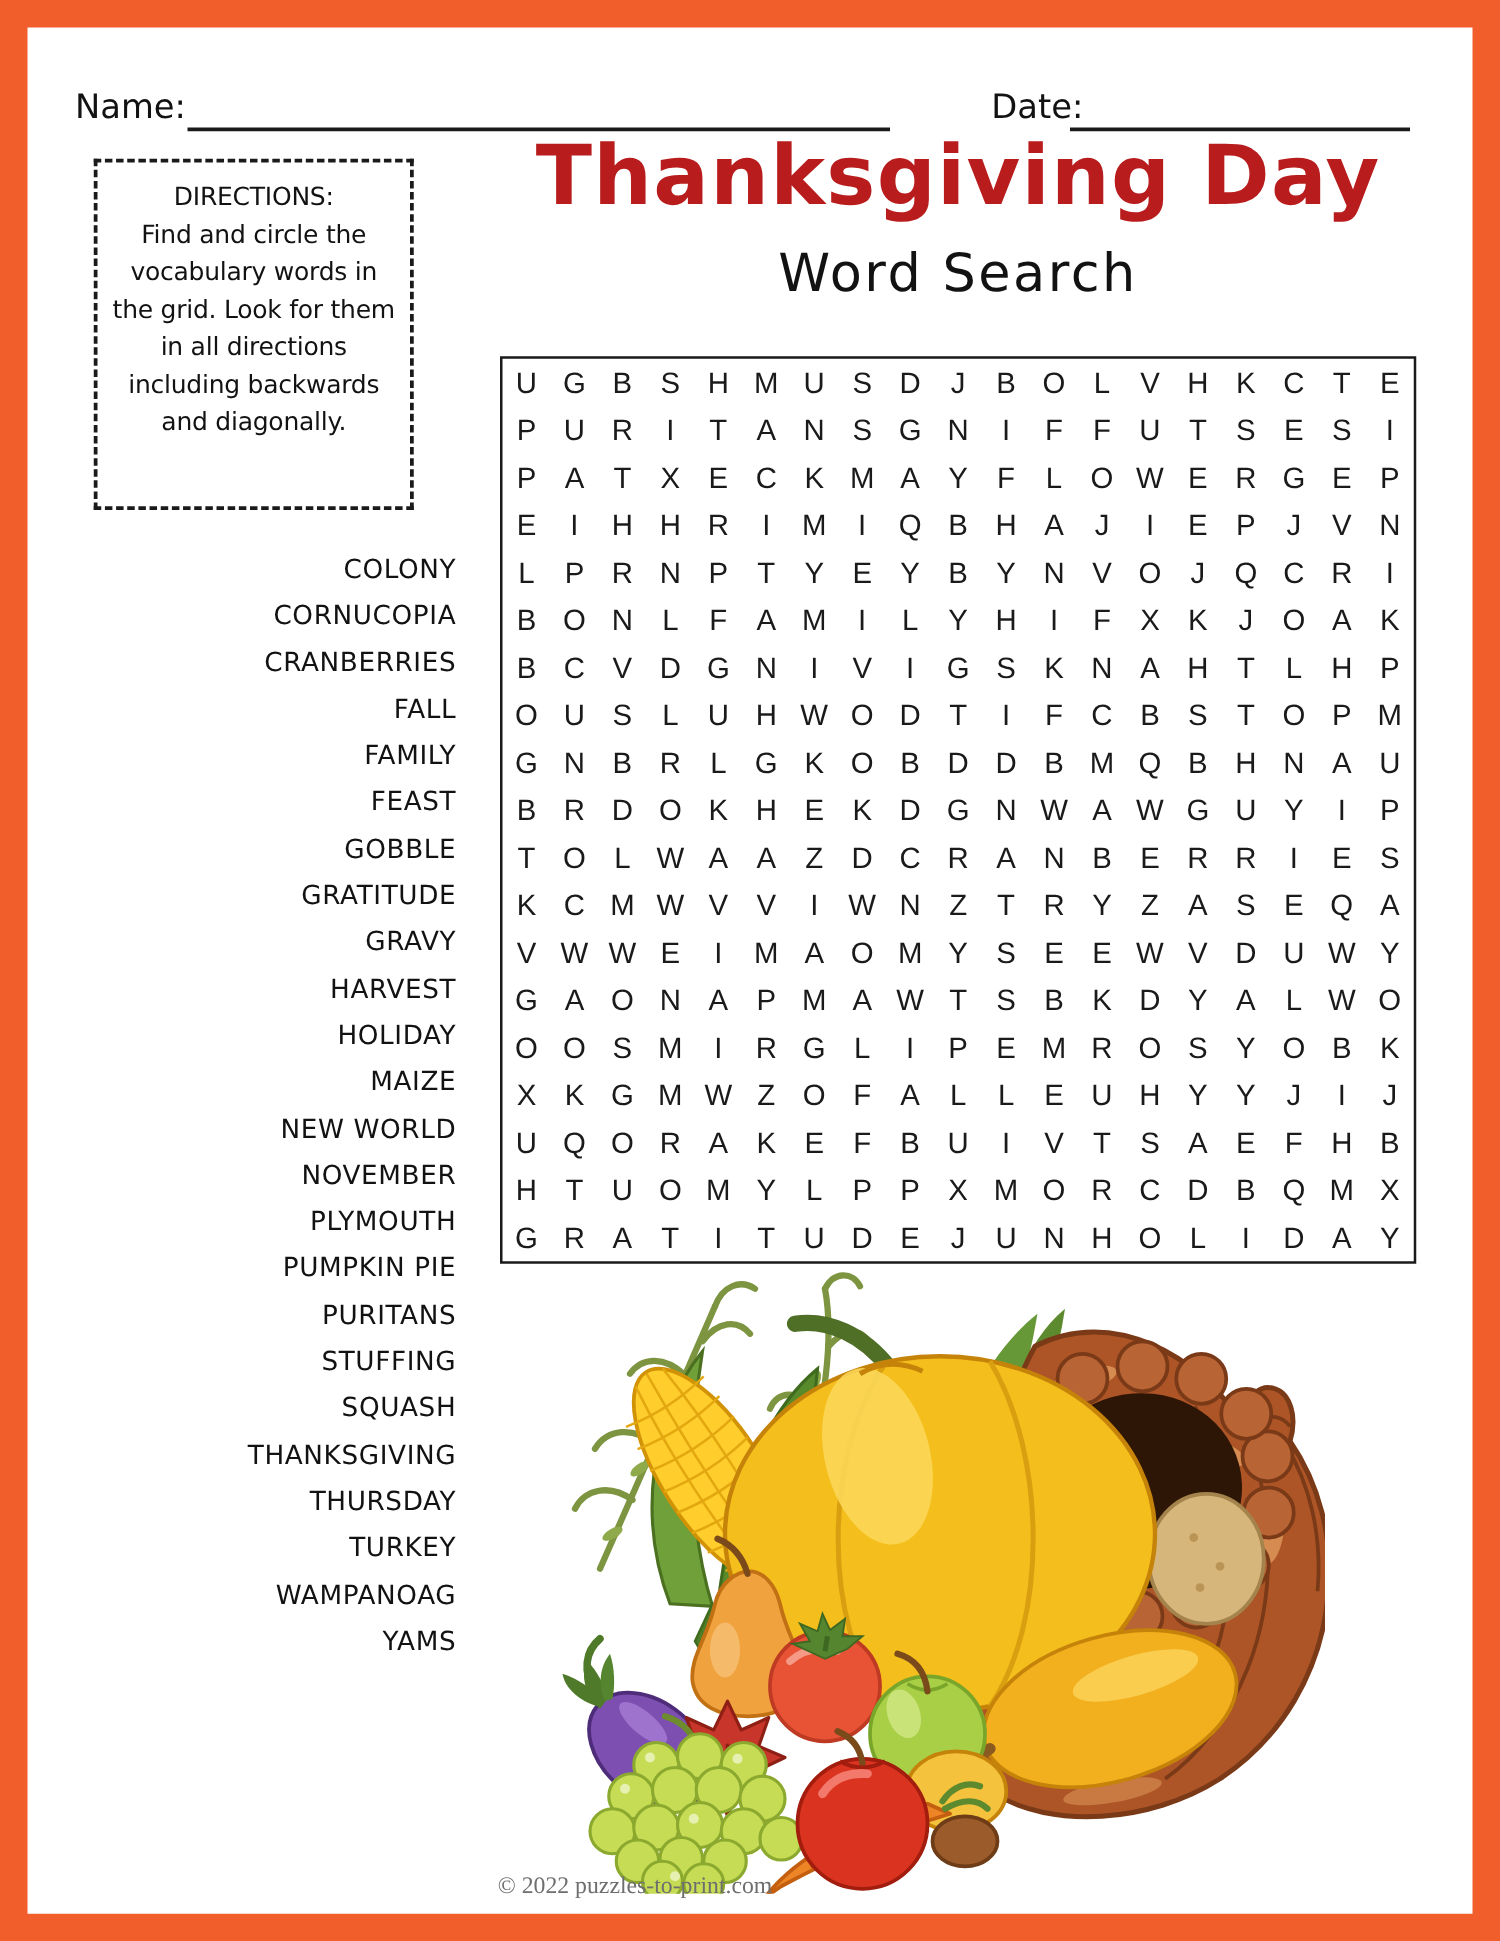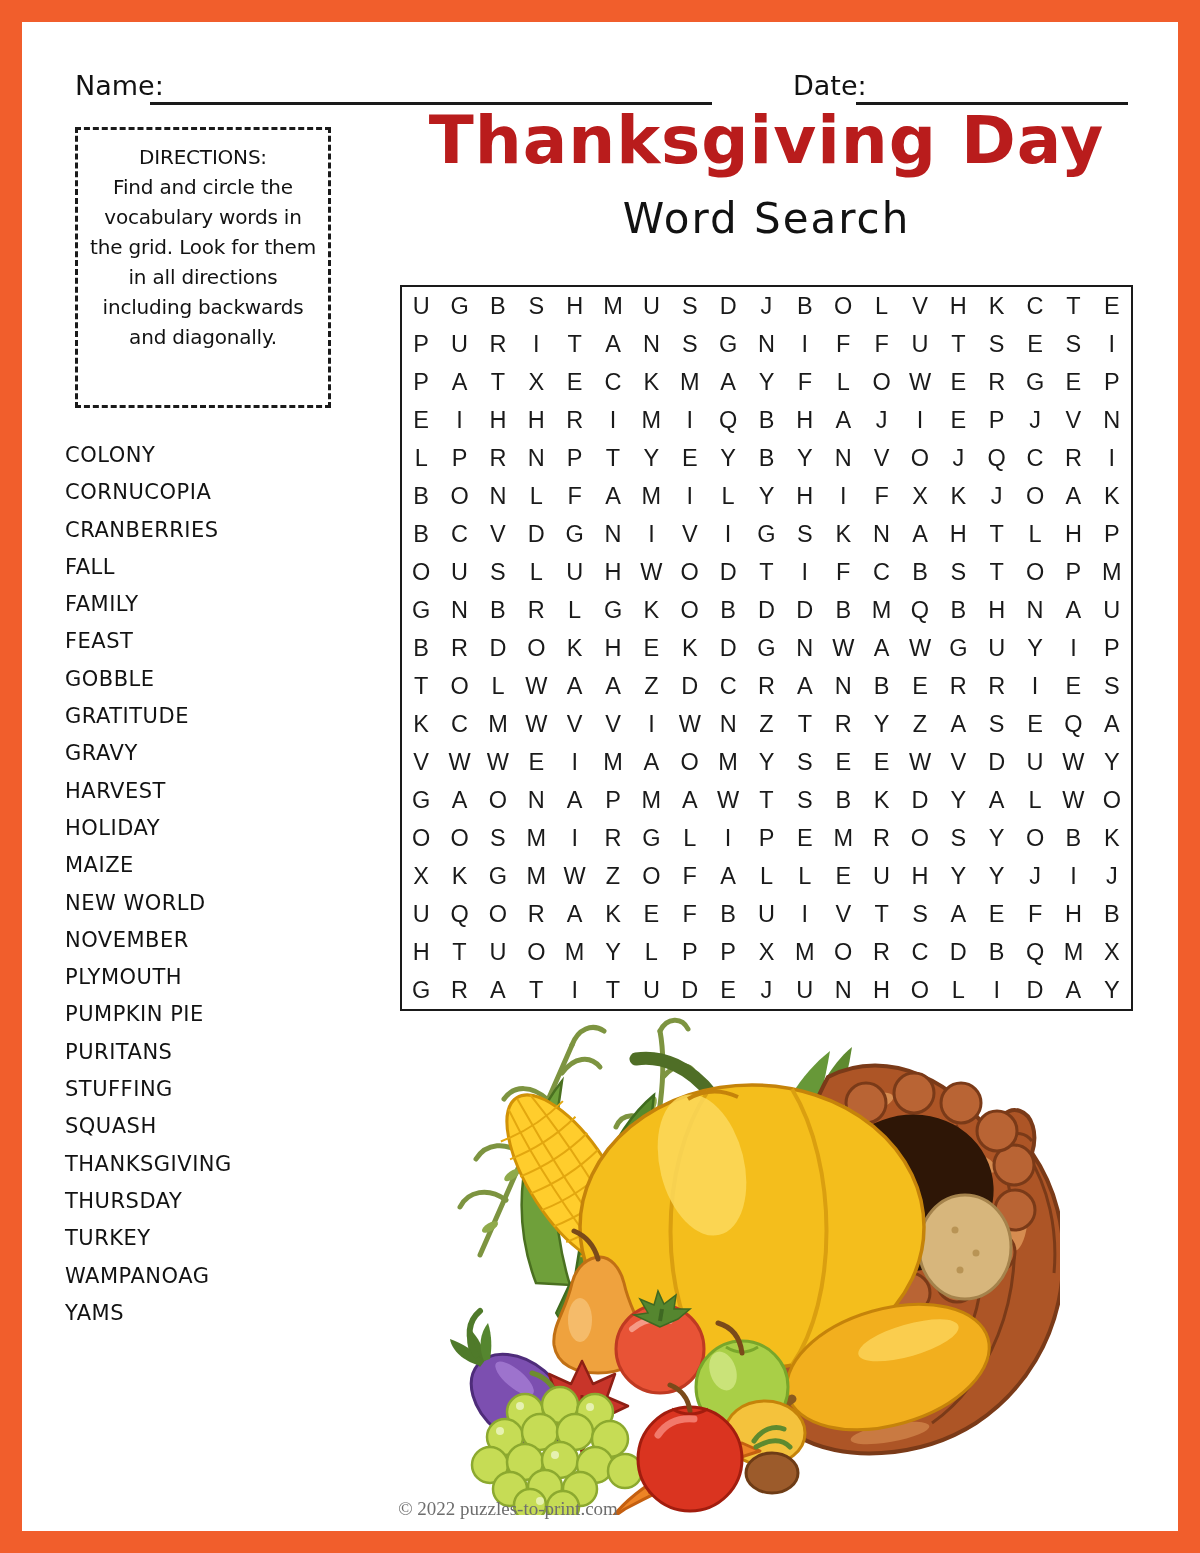--- a/index.html
+++ b/index.html
@@ -7,21 +7,21 @@
     position:relative;
     width:1200px;height:1553px;
     box-sizing:border-box;
     border:22px solid #F15E2C;
     background:#ffffff;
     font-family:"DejaVu Sans",sans-serif;
     overflow:hidden;
   }
   
   .hdr-label{position:absolute;font-size:27px;color:#121212;}
-  .name-label{left:53px;top:48px;}
+  .name-label{left:38px;top:48px;}
   .date-label{left:771px;top:48px;}
   .blank-line{position:absolute;border-top:3px solid #1a1a1a;height:0;}
   .name-line{left:128px;top:80px;width:562px;}
   .date-line{left:834px;top:80px;width:272px;}
   
   .title{
     position:absolute;left:378px;top:80px;width:733px;
     text-align:center;font-size:66px;font-weight:bold;
     color:#EE6B38;letter-spacing:1px;
   }
@@ -31,22 +31,22 @@
   }
   
   .directions{
     position:absolute;left:53px;top:105px;width:256px;height:281px;
     box-sizing:border-box;border:3px dashed #1a1a1a;
     padding:12px 10px;text-align:center;
     font-size:20px;line-height:30px;color:#121212;letter-spacing:-0.2px;
   }
   
   .word-list{
-    position:absolute;left:43px;top:415px;width:282px;
-    text-align:left;color:#121212;
+    position:absolute;left:61px;top:415px;width:282px;
+    text-align:right;color:#121212;
   }
   .word{font-size:21px;line-height:37.3px;white-space:nowrap;letter-spacing:0.5px;}
   
   .grid{
     position:absolute;left:378px;top:263px;width:733px;height:726px;
     box-sizing:border-box;border:2.5px solid #1a1a1a;
     display:grid;
     grid-template-columns:repeat(19,1fr);
     grid-template-rows:repeat(19,1fr);
     font-family:"Liberation Sans",sans-serif;

